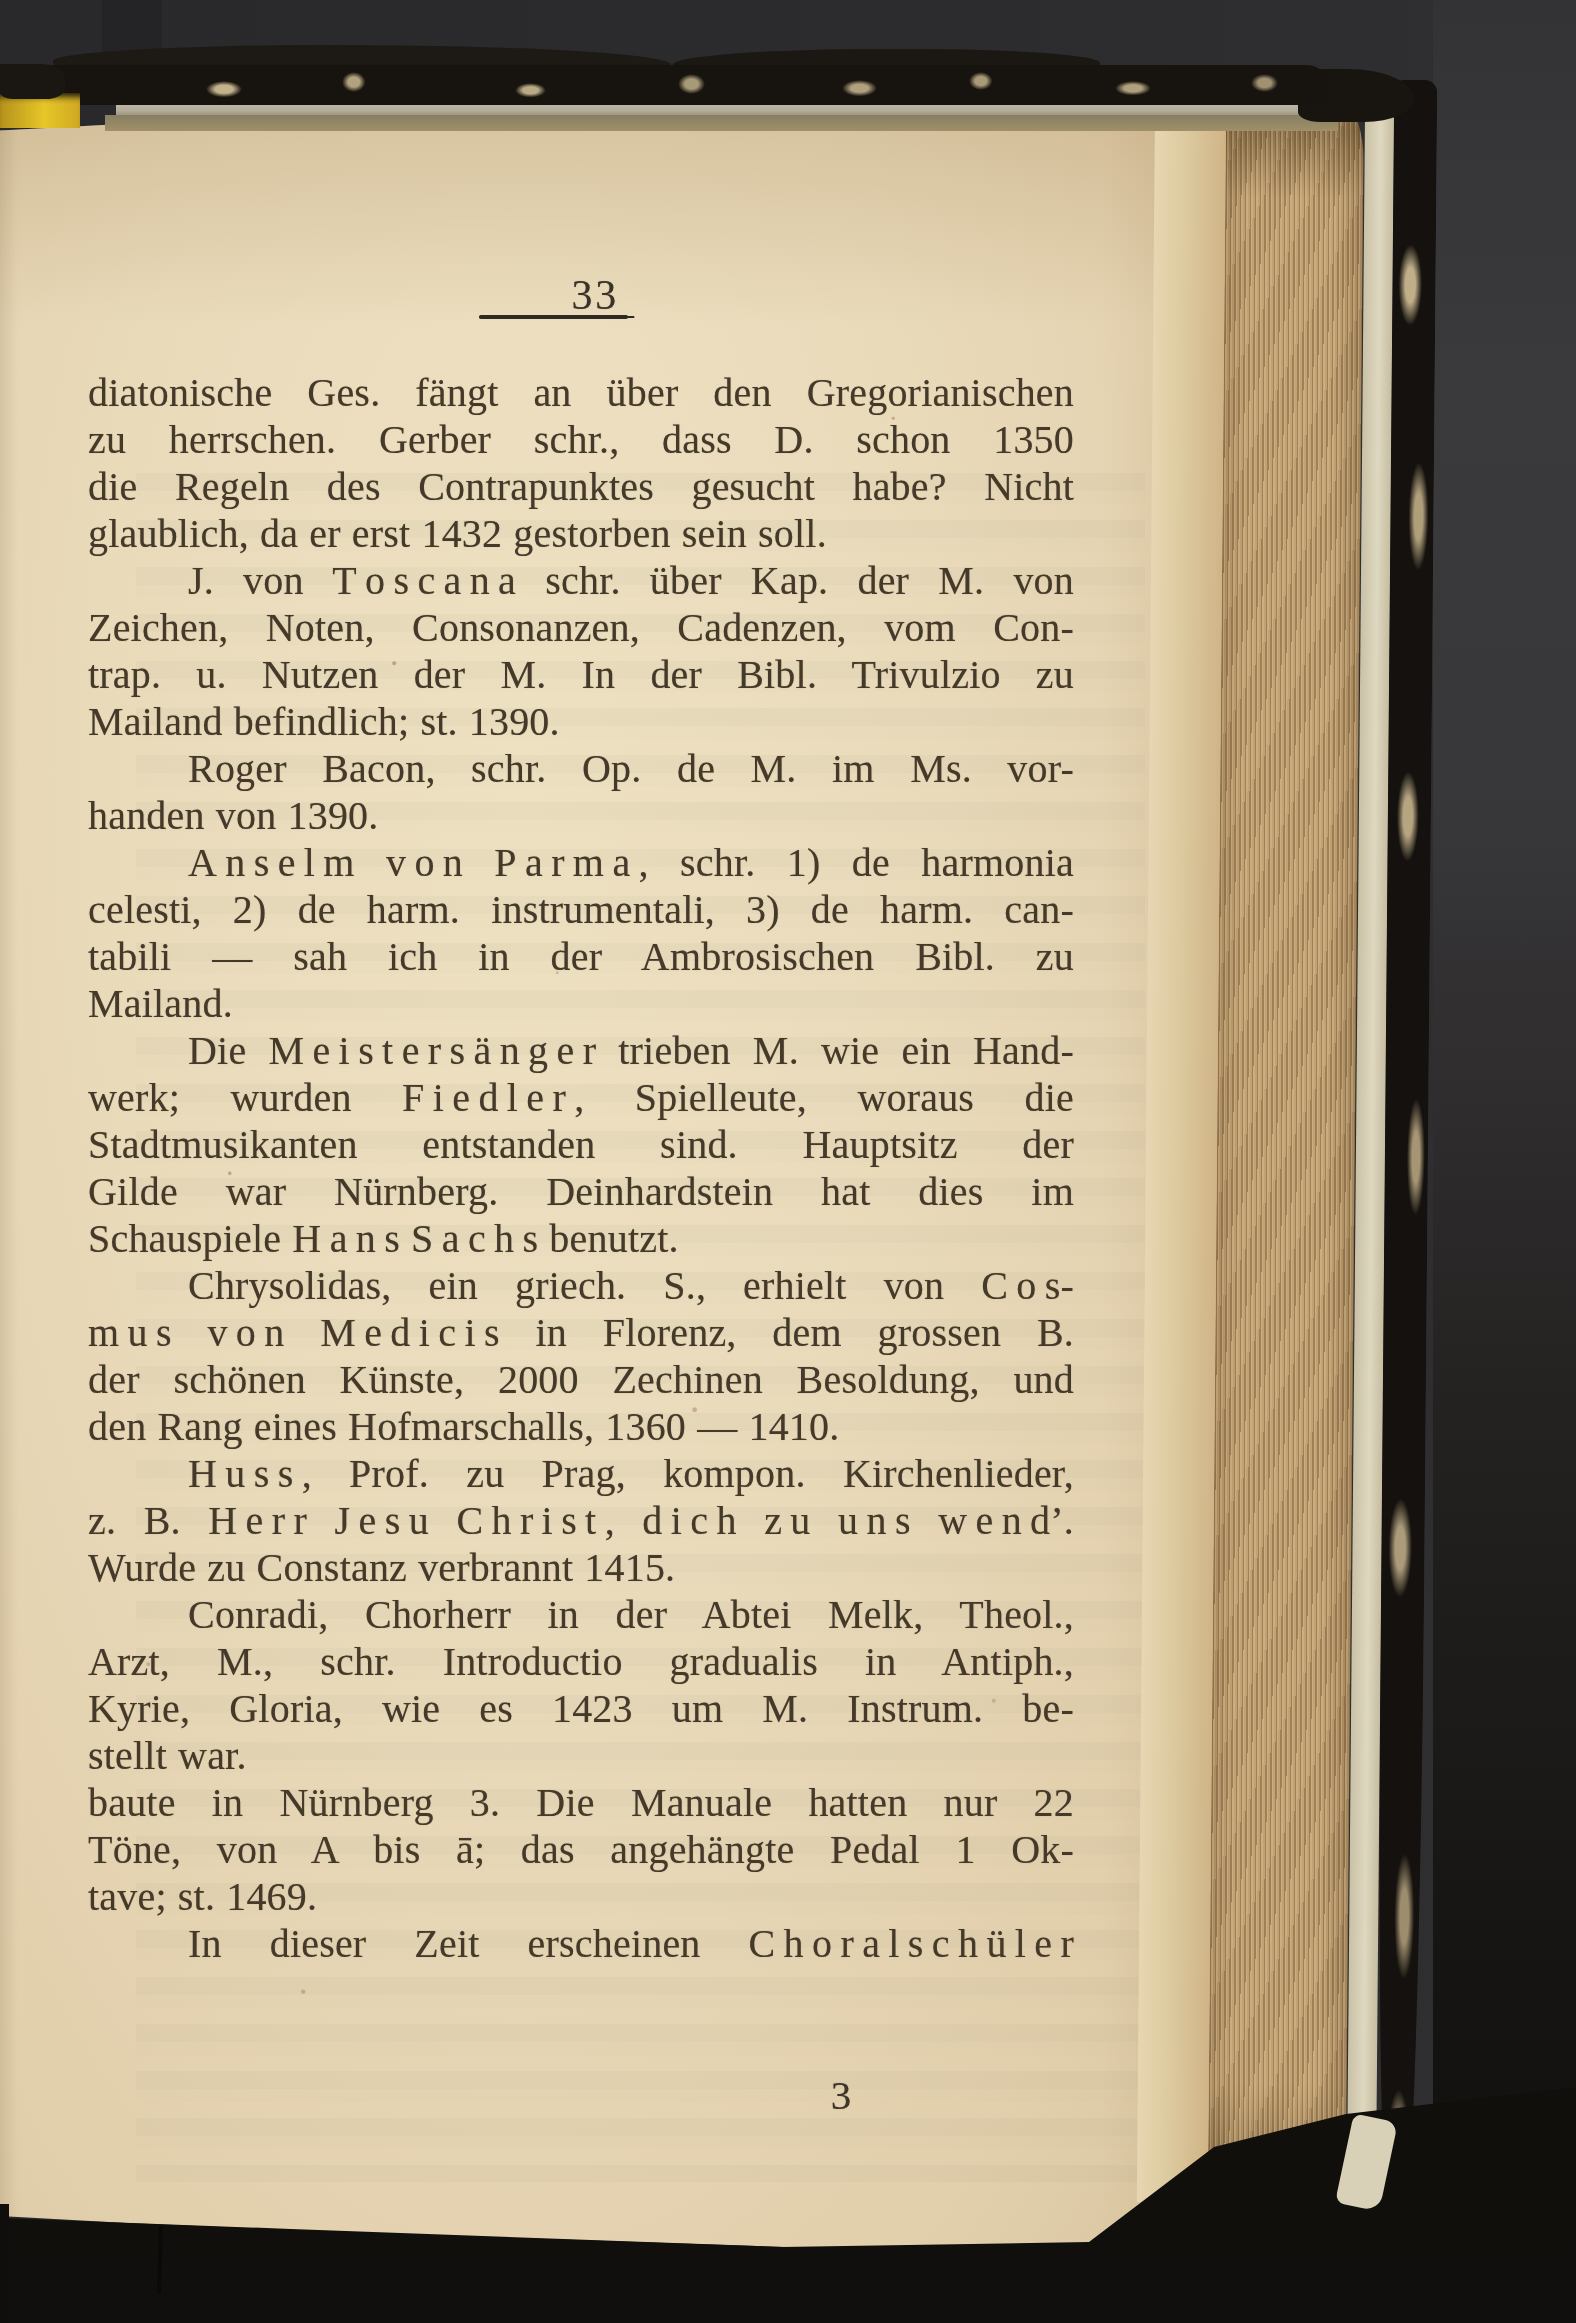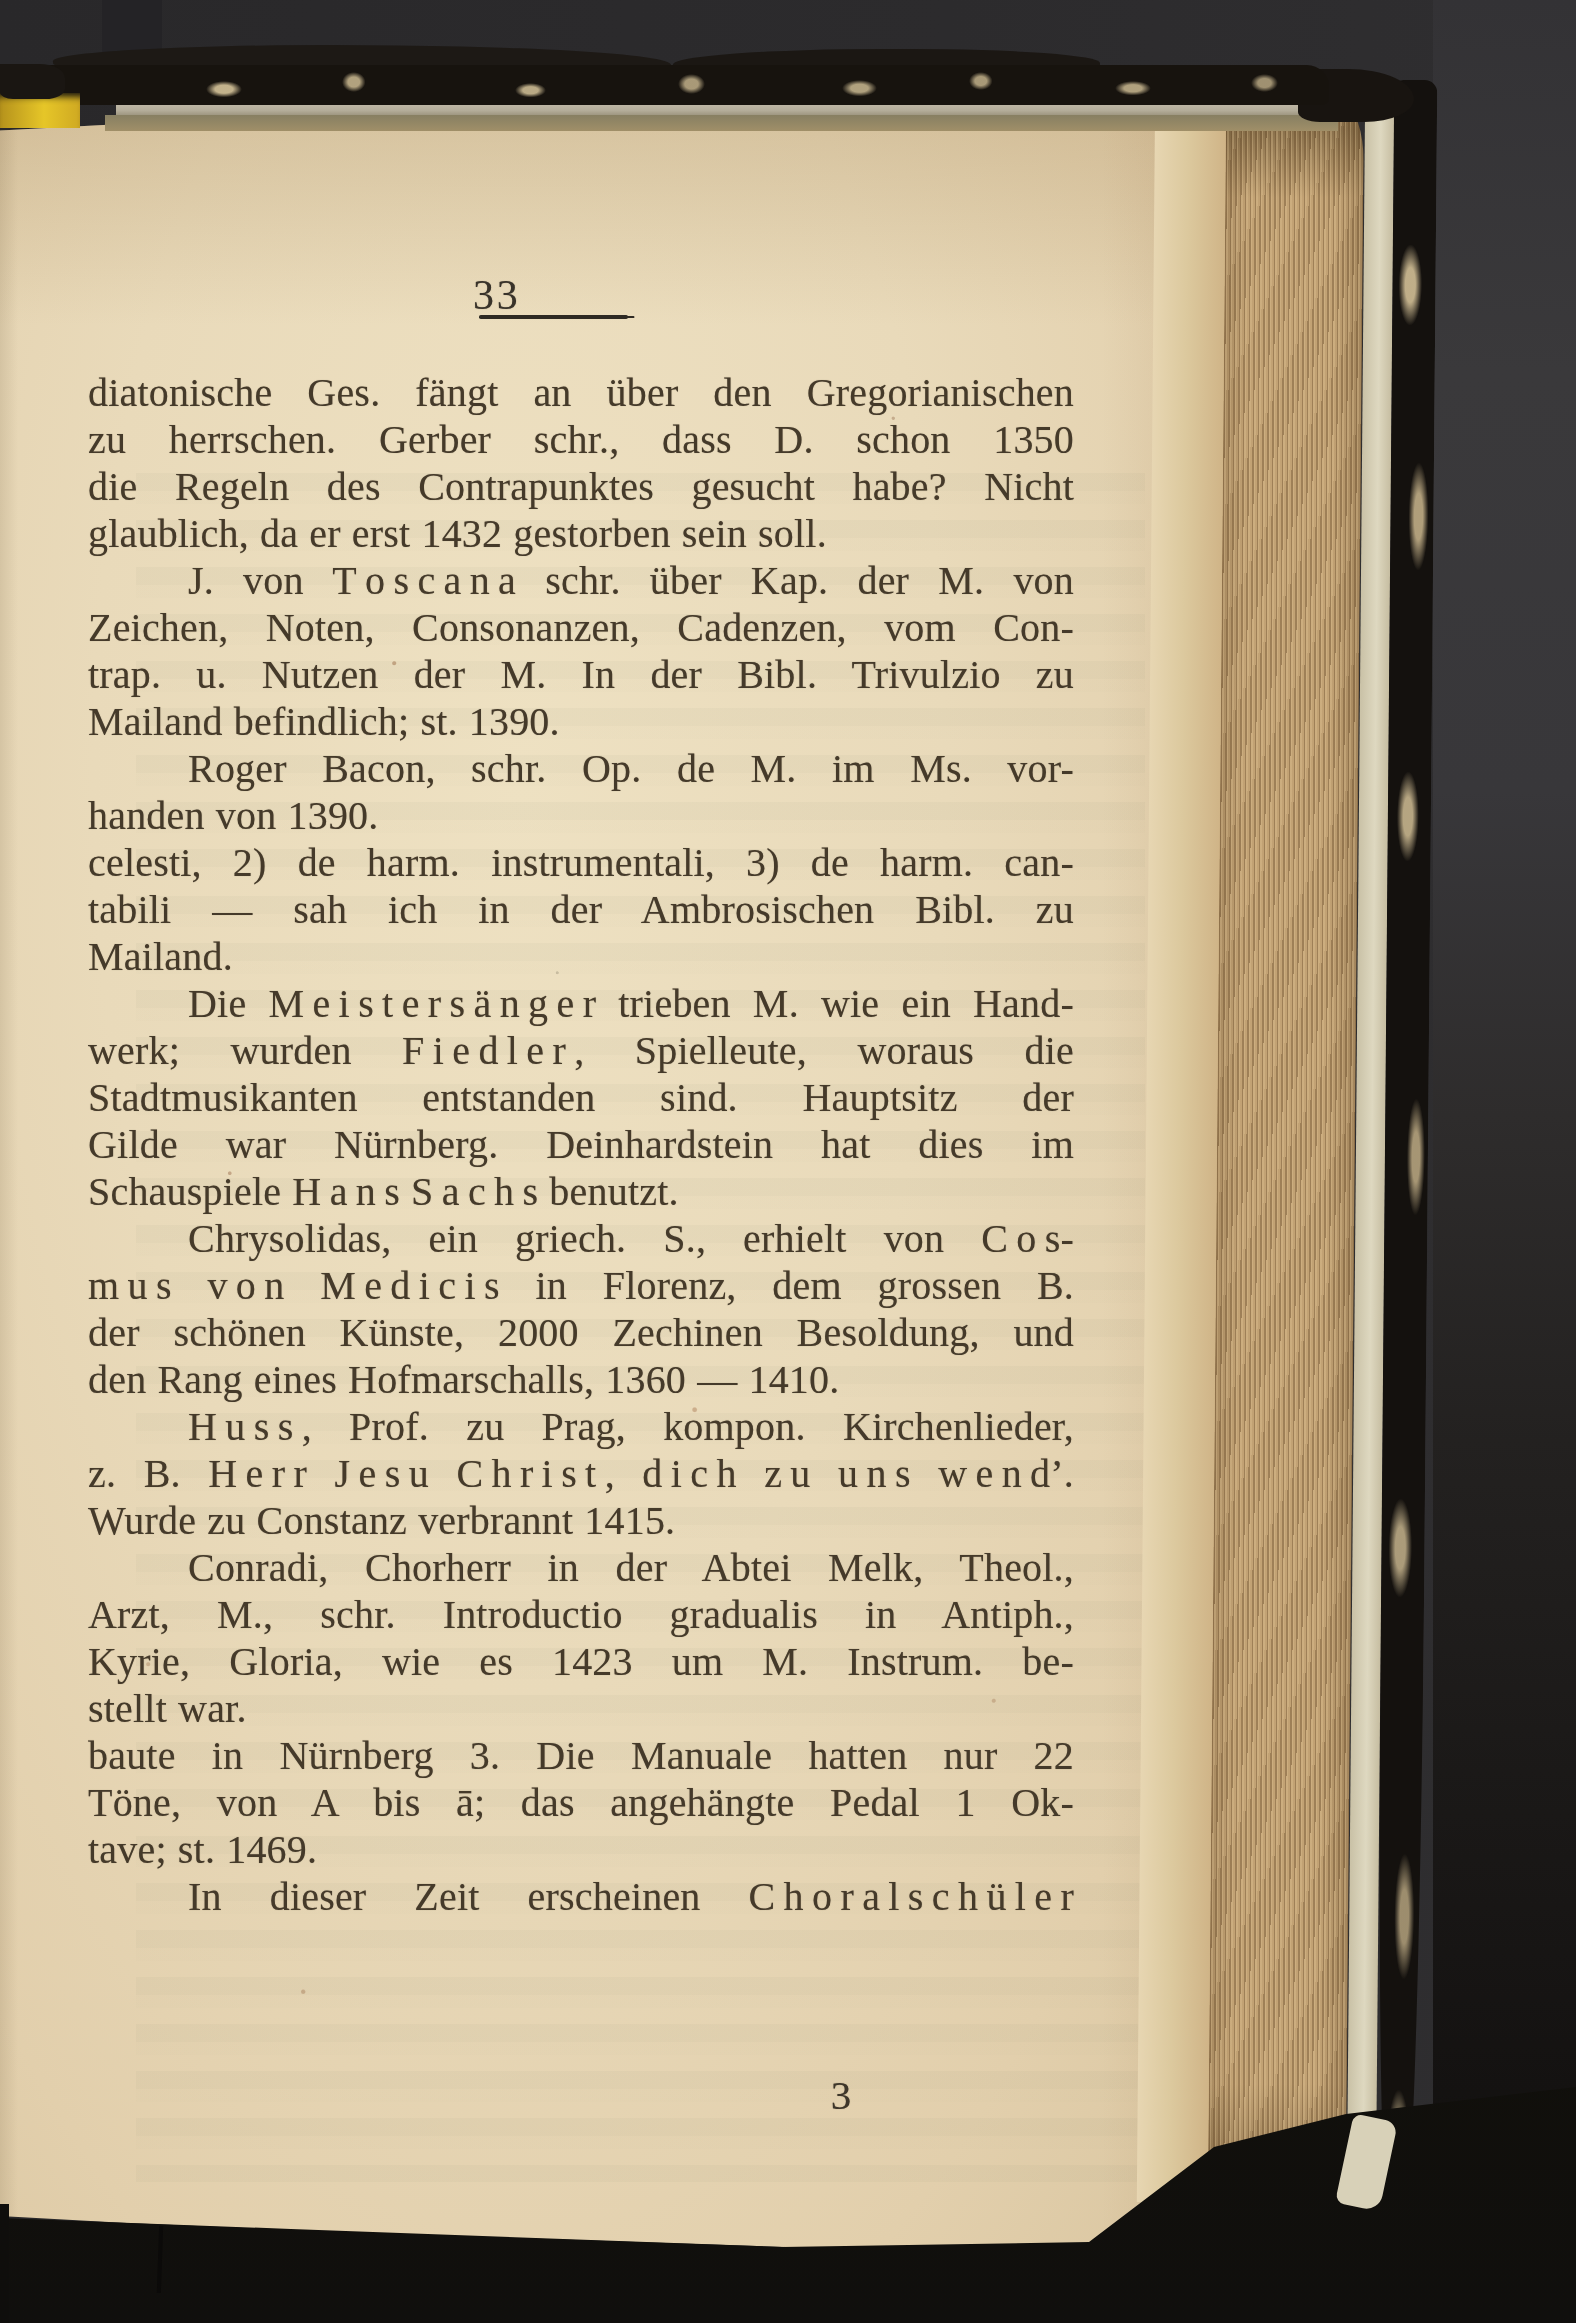--- a/index.html
+++ b/index.html
@@ -99,21 +99,21 @@
   .bottom-dark{left:0;top:0;width:1576px;height:2324px;z-index:40;
     clip-path:polygon(0 2218px,291px 2229px,782px 2247px,1089px 2242px,1214px 2147px,1346px 2114px,1576px 2087px,1576px 2324px,0 2324px);
     background:linear-gradient(180deg,#201d19 0%,#171512 35%,#121009 70%,#100f0d 100%);}
   .bottom-hook{left:1344px;top:2117px;width:45px;height:91px;background:#d8d1b8;z-index:41;
     transform:rotate(12deg);border-radius:9px 12.7px 16.4px 9px;}
   .bottom-crack{left:158px;top:2226px;width:3.6px;height:67px;background:#0b0a09;z-index:42;transform:rotate(2deg);}
   .left-sliver{left:0;top:2204px;width:9px;height:120px;background:#0f0e0c;z-index:42;}
 
   
   .content{z-index:15;}
-  .pagenum{left:473px;top:271px;width:164px;text-align:left;z-index:15;
+  .pagenum{left:455px;top:271px;width:164px;text-align:right;z-index:15;
     font-size:42px;letter-spacing:2.7px;color:#39332a;text-shadow:0 0 0.9px rgba(57,51,42,.5);}
   .pagenum-rule{left:479px;top:315px;width:149px;height:3.6px;background:#2e2a23;border-radius:1.8px;z-index:15;
     box-shadow:7.3px 0 0 -0.9px #2e2a23;}
   .textblock{left:88px;top:369px;width:986px;z-index:15;color:#453a2a;}
   .line{font-size:40px;line-height:47px;letter-spacing:0.2px;word-spacing:0.9px;
     text-align:justify;text-align-last:justify;white-space:normal;
     text-shadow:0 0 0.9px rgba(69,58,42,.45);}
   .line.last{text-align-last:left;}
   .line.indent{text-indent:100px;}
   .signature{left:812px;top:2071px;width:58px;text-align:center;z-index:15;
@@ -156,20 +156,21 @@
     <div class="line last">glaublich, da er erst 1432 gestorben sein soll.</div>
 
     <div class="line indent">J. von T o s c a n a schr. über Kap. der M. von</div>
     <div class="line">Zeichen, Noten, Consonanzen, Cadenzen, vom Con-</div>
     <div class="line">trap. u. Nutzen der M. In der Bibl. Trivulzio zu</div>
     <div class="line last">Mailand befindlich; st. 1390.</div>
 
     <div class="line indent">Roger Bacon, schr. Op. de M. im Ms. vor-</div>
     <div class="line last">handen von 1390.</div>
 
+    <div class="line indent">A n s e l m v o n P a r m a , schr. 1) de harmonia</div>
     <div class="line">celesti, 2) de harm. instrumentali, 3) de harm. can-</div>
     <div class="line">tabili — sah ich in der Ambrosischen Bibl. zu</div>
     <div class="line last">Mailand.</div>
 
     <div class="line indent">Die M e i s t e r s ä n g e r trieben M. wie ein Hand-</div>
     <div class="line">werk; wurden F i e d l e r , Spielleute, woraus die</div>
     <div class="line">Stadtmusikanten entstanden sind. Hauptsitz der</div>
     <div class="line">Gilde war Nürnberg. Deinhardstein hat dies im</div>
     <div class="line last">Schauspiele H a n s S a c h s benutzt.</div>
 

